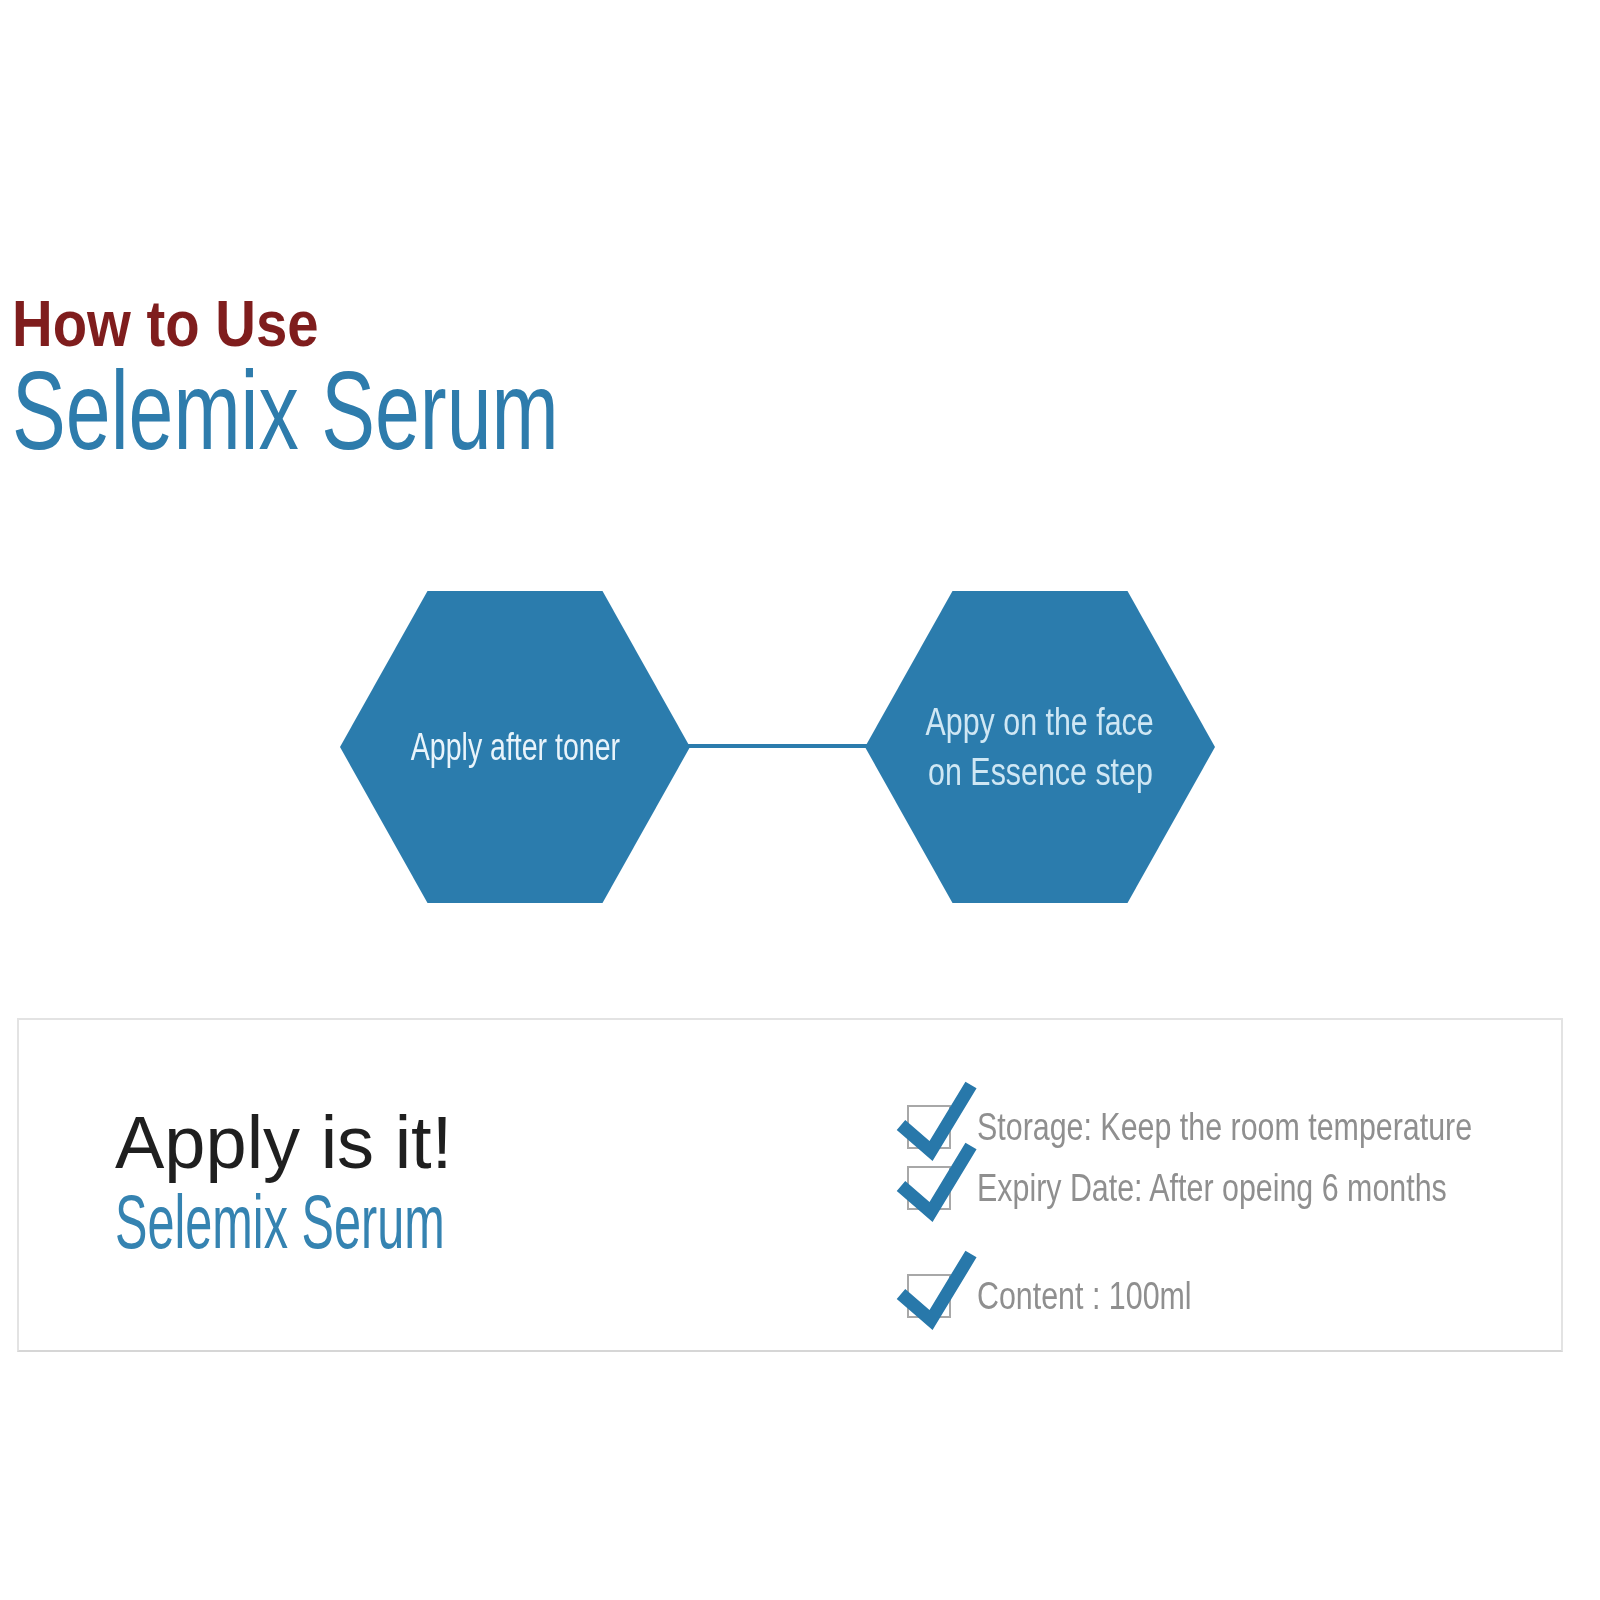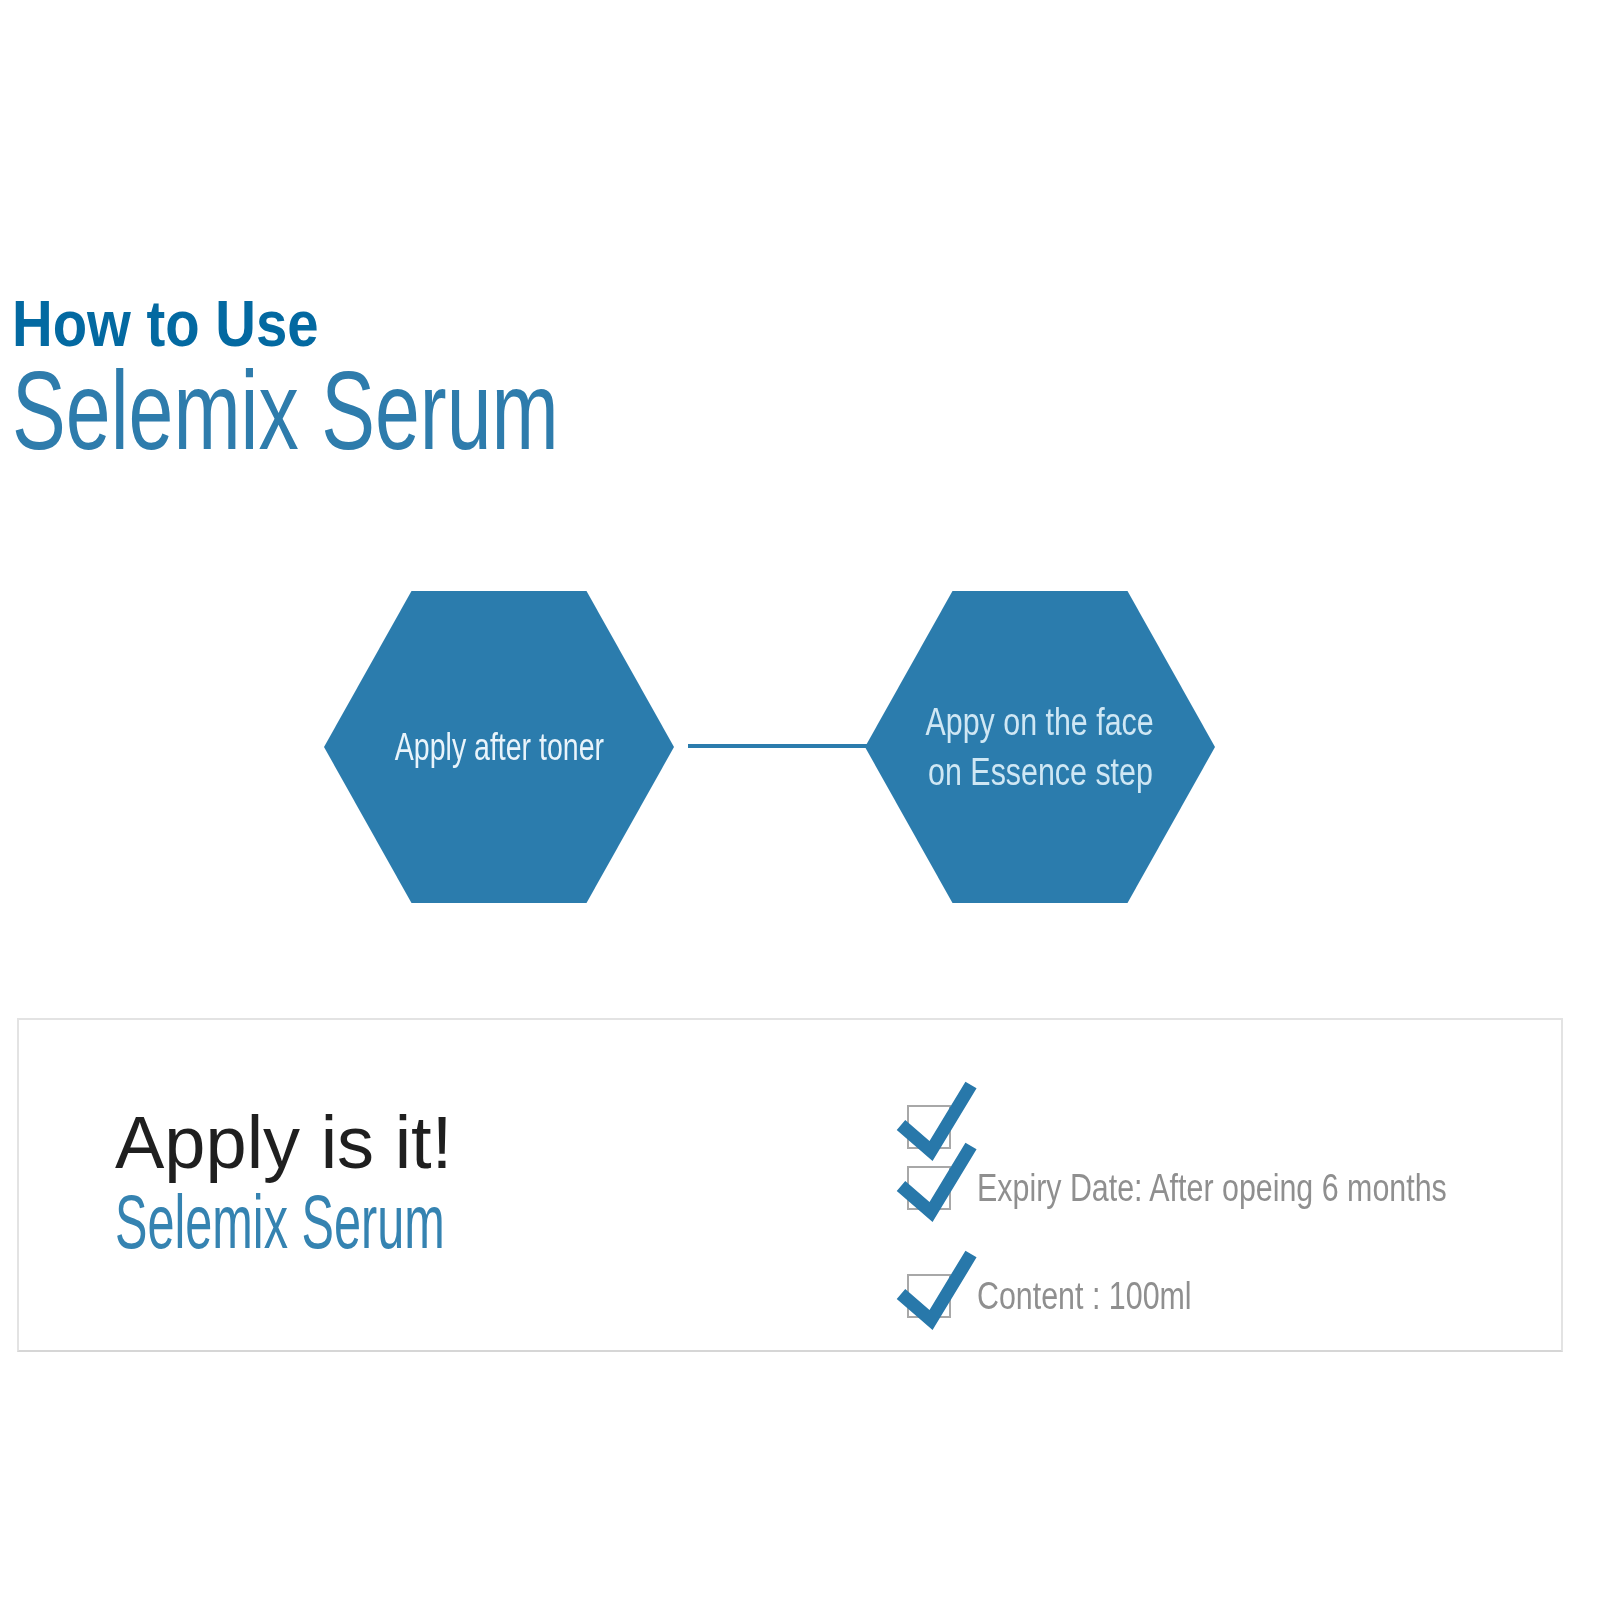--- a/index.html
+++ b/index.html
@@ -11,34 +11,34 @@
   .squeeze{display:inline-block;white-space:nowrap;transform-origin:0 50%;}
   .s64{transform:scaleX(.64);}
   .s72{transform:scaleX(.72);}
   .s75{transform:scaleX(.75);}
   .s80{transform:scaleX(.80);}
   .s88{transform:scaleX(.88);}
   .o-center{transform-origin:50% 50%;}
 
   .eyebrow{
     position:absolute;left:12px;top:292px;
-    font-size:64px;line-height:64px;font-weight:700;color:#0369a1;
+    font-size:64px;line-height:64px;font-weight:700;color:#7f1d1d;
   }
   .big-title{
     position:absolute;left:12px;top:355px;
     font-size:112px;line-height:112px;font-weight:400;color:#2e7cac;
   }
 
   
   .hex{
     position:absolute;width:350px;height:312px;background:#2b7cad;
     clip-path:polygon(25% 0,75% 0,100% 50%,75% 100%,25% 100%,0 50%);
     display:flex;align-items:center;justify-content:center;text-align:center;
   }
-  .hex1{left:324px;top:591px;}
+  .hex1{left:340px;top:591px;}
   .hex2{left:865px;top:591px;text-align:center;}
   .hex-label{font-size:38px;line-height:50px;color:#e9f4fb;}
   .hex2 .hex-label{color:#cfe7f4;}
   .connector{
     position:absolute;left:688px;top:744px;width:180px;height:4px;background:#2b7cad;
   }
 
   
   .info-box{
     position:absolute;left:17px;top:1018px;width:1546px;height:334px;
@@ -96,20 +96,21 @@
   <div class="info-box">
     <div class="headline"><span class="squeeze">Apply is it!</span></div>
     <div class="product-name"><span class="squeeze s64">Selemix Serum</span></div>
 
     <div class="check-row row1">
       <span class="checkbox">
         <svg viewBox="0 0 84 80">
           <polyline points="8,46 38,72 78,6" fill="none" stroke="#2878aa" stroke-width="13" stroke-linecap="butt" stroke-linejoin="miter"></polyline>
         </svg>
       </span>
+      <span class="check-label"><span class="squeeze s80">Storage: Keep the room temperature</span></span>
     </div>
 
     <div class="check-row row2">
       <span class="checkbox">
         <svg viewBox="0 0 84 80">
           <polyline points="8,46 38,72 78,6" fill="none" stroke="#2878aa" stroke-width="13" stroke-linecap="butt" stroke-linejoin="miter"></polyline>
         </svg>
       </span>
       <span class="check-label"><span class="squeeze s80">Expiry Date: After opeing 6 months</span></span>
     </div>

